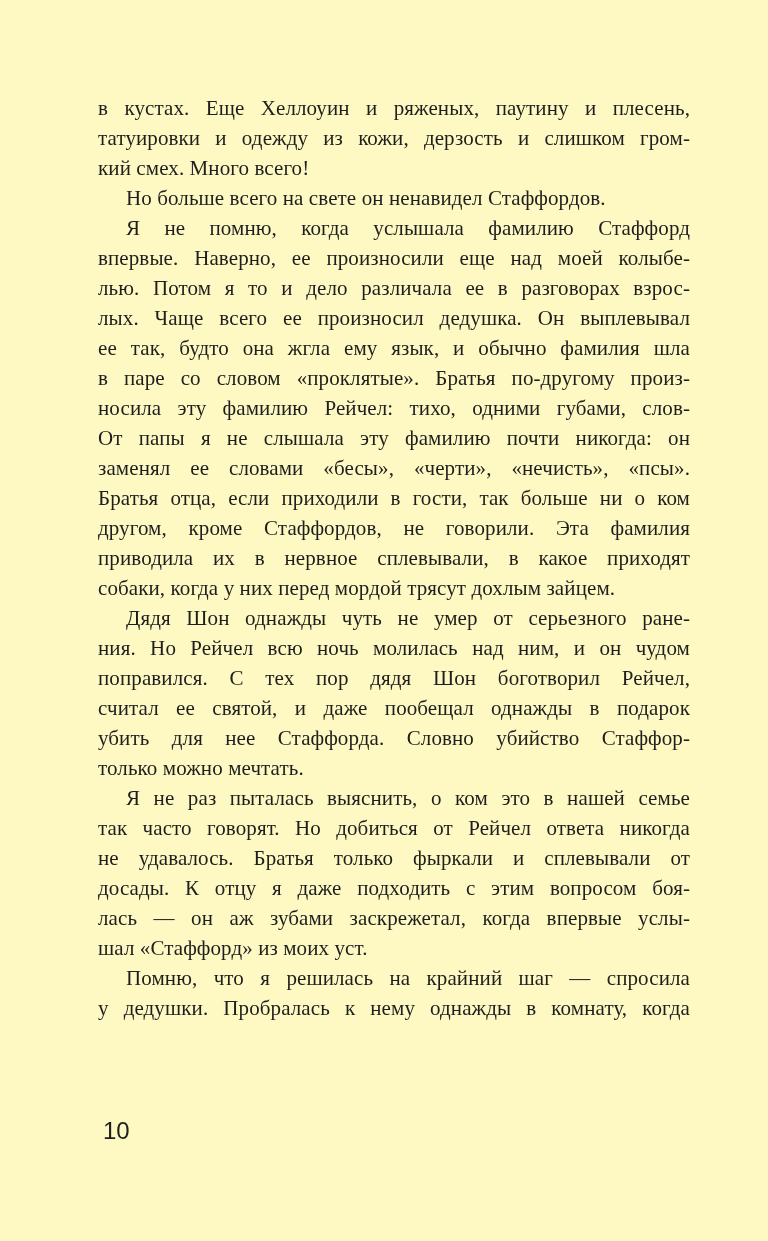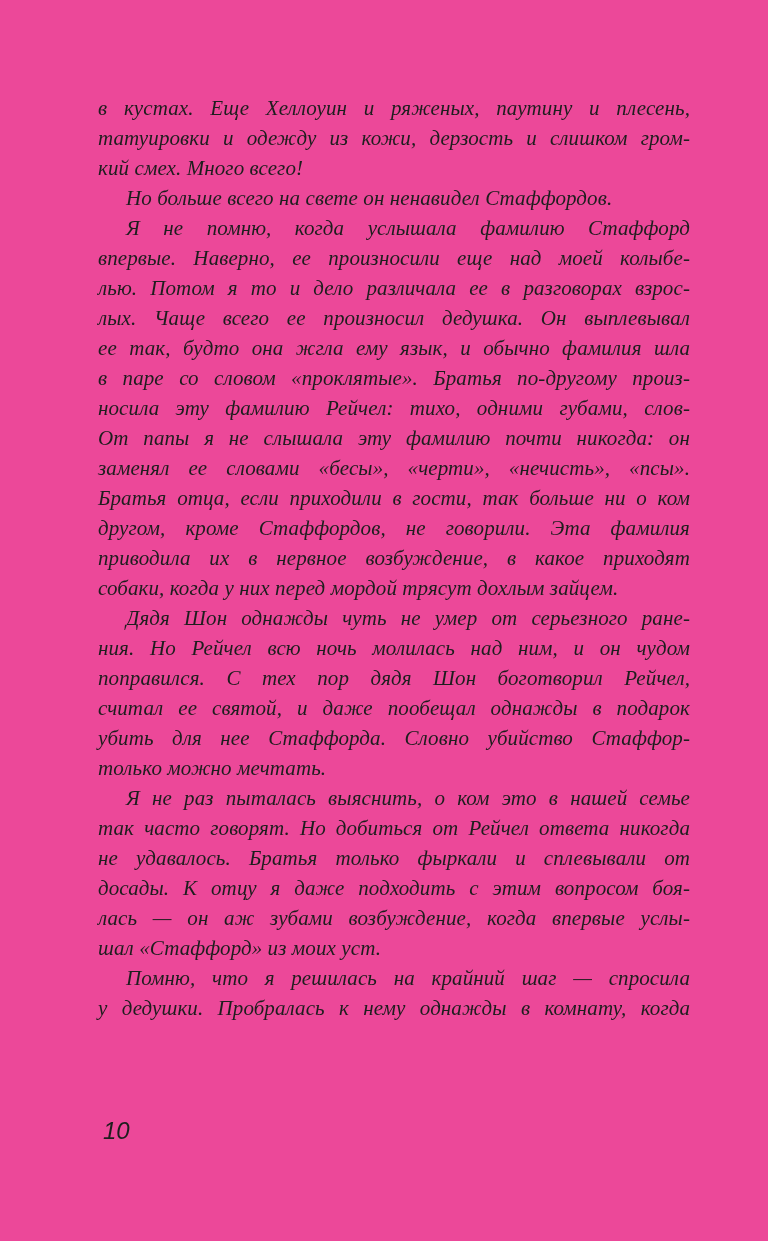--- a/index.html
+++ b/index.html
@@ -9,22 +9,21 @@
   body {
     width: 768px;
     height: 1241px;
     position: relative;
     background: #ffffff;
     overflow: hidden;
   }
   .book-page {
     position: absolute;
     inset: 0;
-    background: #ec4899;
-    font-style: italic;
+    background: #fef9c3;
   }
   .text-block {
     position: absolute;
     left: 98px;
     top: 93px;
     width: 592px;
     font-family: "Liberation Serif", serif;
     font-size: 21px;
     line-height: 30px;
     color: #1e1e1e;
@@ -73,37 +72,37 @@
         <div class="line">впервые. Наверно, ее произносили еще над моей колыбе-</div>
         <div class="line">лью. Потом я то и дело различала ее в разговорах взрос-</div>
         <div class="line">лых. Чаще всего ее произносил дедушка. Он выплевывал</div>
         <div class="line">ее так, будто она жгла ему язык, и обычно фамилия шла</div>
         <div class="line">в паре со словом «проклятые». Братья по-другому произ-</div>
         <div class="line">носила эту фамилию Рейчел: тихо, одними губами, слов-</div>
         <div class="line">От папы я не слышала эту фамилию почти никогда: он</div>
         <div class="line">заменял ее словами «бесы», «черти», «нечисть», «псы».</div>
         <div class="line">Братья отца, если приходили в гости, так больше ни о ком</div>
         <div class="line">другом, кроме Стаффордов, не говорили. Эта фамилия</div>
-        <div class="line">приводила их в нервное возбуждение, в какое приходят</div>
+        <div class="line">приводила их в нервное сплевывали, в какое приходят</div>
         <div class="line para-end">собаки, когда у них перед мордой трясут дохлым зайцем.</div>
       </div>
       <div class="paragraph">
         <div class="line first-indent">Дядя Шон однажды чуть не умер от серьезного ране-</div>
         <div class="line">ния. Но Рейчел всю ночь молилась над ним, и он чудом</div>
         <div class="line">поправился. С тех пор дядя Шон боготворил Рейчел,</div>
         <div class="line">считал ее святой, и даже пообещал однажды в подарок</div>
         <div class="line">убить для нее Стаффорда. Словно убийство Стаффор-</div>
         <div class="line para-end">только можно мечтать.</div>
       </div>
       <div class="paragraph">
         <div class="line first-indent">Я не раз пыталась выяснить, о ком это в нашей семье</div>
         <div class="line">так часто говорят. Но добиться от Рейчел ответа никогда</div>
         <div class="line">не удавалось. Братья только фыркали и сплевывали от</div>
         <div class="line">досады. К отцу я даже подходить с этим вопросом боя-</div>
-        <div class="line">лась — он аж зубами возбуждение, когда впервые услы-</div>
+        <div class="line">лась — он аж зубами заскрежетал, когда впервые услы-</div>
         <div class="line para-end">шал «Стаффорд» из моих уст.</div>
       </div>
       <div class="paragraph">
         <div class="line first-indent">Помню, что я решилась на крайний шаг — спросила</div>
         <div class="line">у дедушки. Пробралась к нему однажды в комнату, когда</div>
       </div>
     </div>
   <div class="page-number">10</div>
 </div>
 

